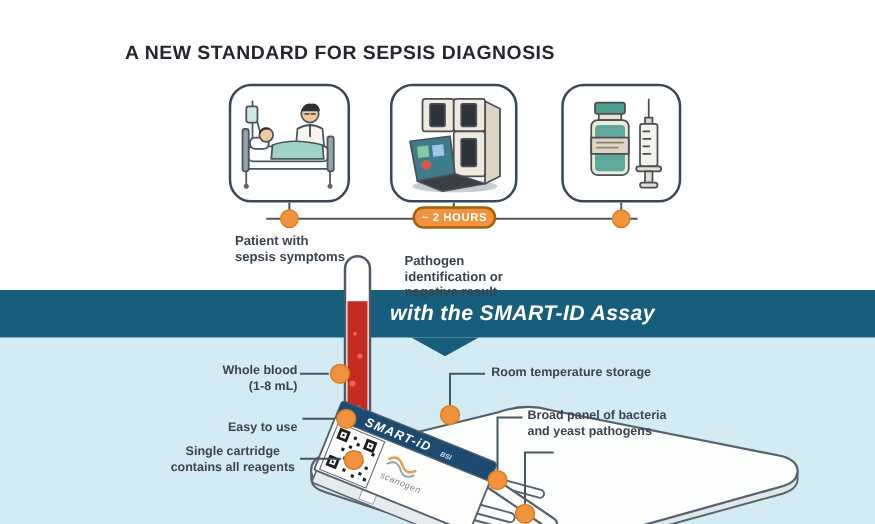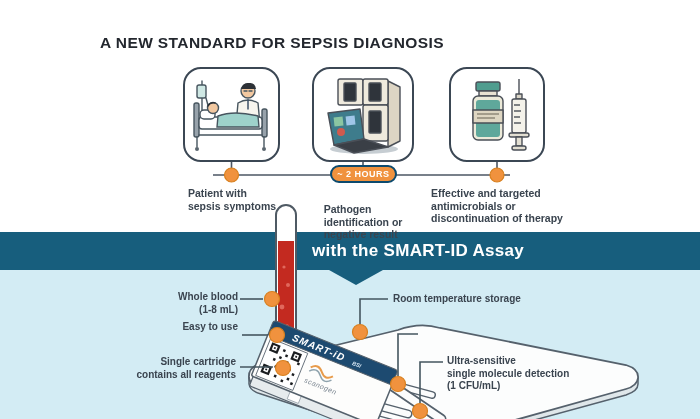--- a/index.html
+++ b/index.html
@@ -4,34 +4,34 @@
 <style>
   html,body{margin:0;padding:0;background:#ffffff;}
   .stage{position:relative;width:700px;height:419px;overflow:hidden;
          font-family:"Liberation Sans",sans-serif;background:#ffffff;margin-top:29px;}
   
   .band-banner{position:absolute;left:0;top:203px;width:700px;height:38px;background:#175e7d;z-index:1;}
   .band-blue{position:absolute;left:0;top:241px;width:700px;height:178px;background:#d3ecf4;z-index:0;}
   .banner-notch{position:absolute;left:329px;top:241px;width:0;height:0;z-index:1;
       border-left:27px solid transparent;border-right:27px solid transparent;border-top:15px solid #175e7d;}
   .banner-text{position:absolute;top:203px;left:136px;width:564px;height:38px;line-height:38px;
-      text-align:center;color:#ffffff;font-size:17px;font-weight:bold;letter-spacing:.3px;z-index:3;}
+      text-align:center;color:#ffffff;font-size:17px;font-weight:bold;letter-spacing:.3px;z-index:3;font-style:italic;}
   
   .title{position:absolute;top:5px;left:0;width:544px;text-align:center;color:#23272e;
       font-size:15.5px;font-weight:bold;letter-spacing:.4px;z-index:3;}
   
   .step-box{position:absolute;top:38px;height:95px;background:#ffffff;border:2px solid #3b4754;
       border-radius:18px;box-sizing:border-box;z-index:2;}
   .box1{left:183px;width:97px;}
   .box2{left:312px;width:102px;}
   .box3{left:449px;width:96px;}
   .step-box svg{position:absolute;inset:0;}
   
   .badge{position:absolute;left:330px;top:136px;width:67px;height:18px;background:#f0923e;
-      border:2px solid #0c4a6e;border-radius:10px;box-sizing:border-box;color:#ffffff;
+      border:2px solid #a16207;border-radius:10px;box-sizing:border-box;color:#ffffff;
       font-size:9px;font-weight:bold;letter-spacing:.5px;text-align:center;line-height:14px;z-index:4;}
   
   .cap{position:absolute;transform:translateX(-50%);text-align:left;font-size:10.5px;line-height:12.5px;
       color:#3a444f;font-weight:600;white-space:pre-line;z-index:3;}
   .lbl{position:absolute;font-size:10px;line-height:12.5px;color:#3a444f;font-weight:600;
       white-space:pre-line;z-index:4;}
   .lbl.right-align{text-align:right;}
   
   .art{position:absolute;left:0;top:0;z-index:3;pointer-events:none;}
 </style>
@@ -123,36 +123,32 @@
     </svg>
   </div>
 
   <div class="badge">~ 2 HOURS</div>
 
   <div class="cap" style="left:232px;top:158px;">Patient with
 sepsis symptoms</div>
   <div class="cap" style="left:363px;top:174px;">Pathogen
 identification or
 negative result</div>
-  <div class="cap" style="left:497px;top:158px;">Effective and targeted
-antimicrobials or
-discontinuation of therapy</div>
 
   <div class="banner-text">with the SMART-ID Assay</div>
 
   <div class="lbl right-align" style="right:462px;top:262px;">Whole blood
 (1-8 mL)</div>
-  <div class="lbl right-align" style="right:462px;top:292px;padding-left:48px;">Easy to use</div>
-  <div class="lbl right-align" style="right:464px;top:327px;">Single cartridge
+  <div class="lbl right-align" style="right:462px;top:308px;padding-left:48px;">Easy to use</div>
+  <div class="lbl right-align" style="right:464px;top:327px;text-align:center;">Single cartridge
 contains all reagents</div>
 
   <div class="lbl" style="left:393px;top:264px;">Room temperature storage</div>
-  <div class="lbl" style="left:447px;top:326px;">Ultra-sensitive
-single molecule detection
-(1 CFU/mL)</div>
+  <div class="lbl" style="left:422px;top:298px;">Broad panel of bacteria
+and yeast pathogens</div>
 
   <svg class="art" width="700" height="419" viewBox="0 0 700 419">
 
     <g stroke="#4b5663" stroke-width="1.6" fill="none">
       <path d="M231.5,133 V146 M363,133 V137 M497,133 V146"></path>
       <line x1="213" y1="146" x2="510" y2="146"></line>
     </g>
     <circle cx="231.5" cy="146" r="7" fill="#f0923e" stroke="#d8801f" stroke-width="1.2"></circle>
     <circle cx="497" cy="146" r="7" fill="#f0923e" stroke="#d8801f" stroke-width="1.2"></circle>
 

